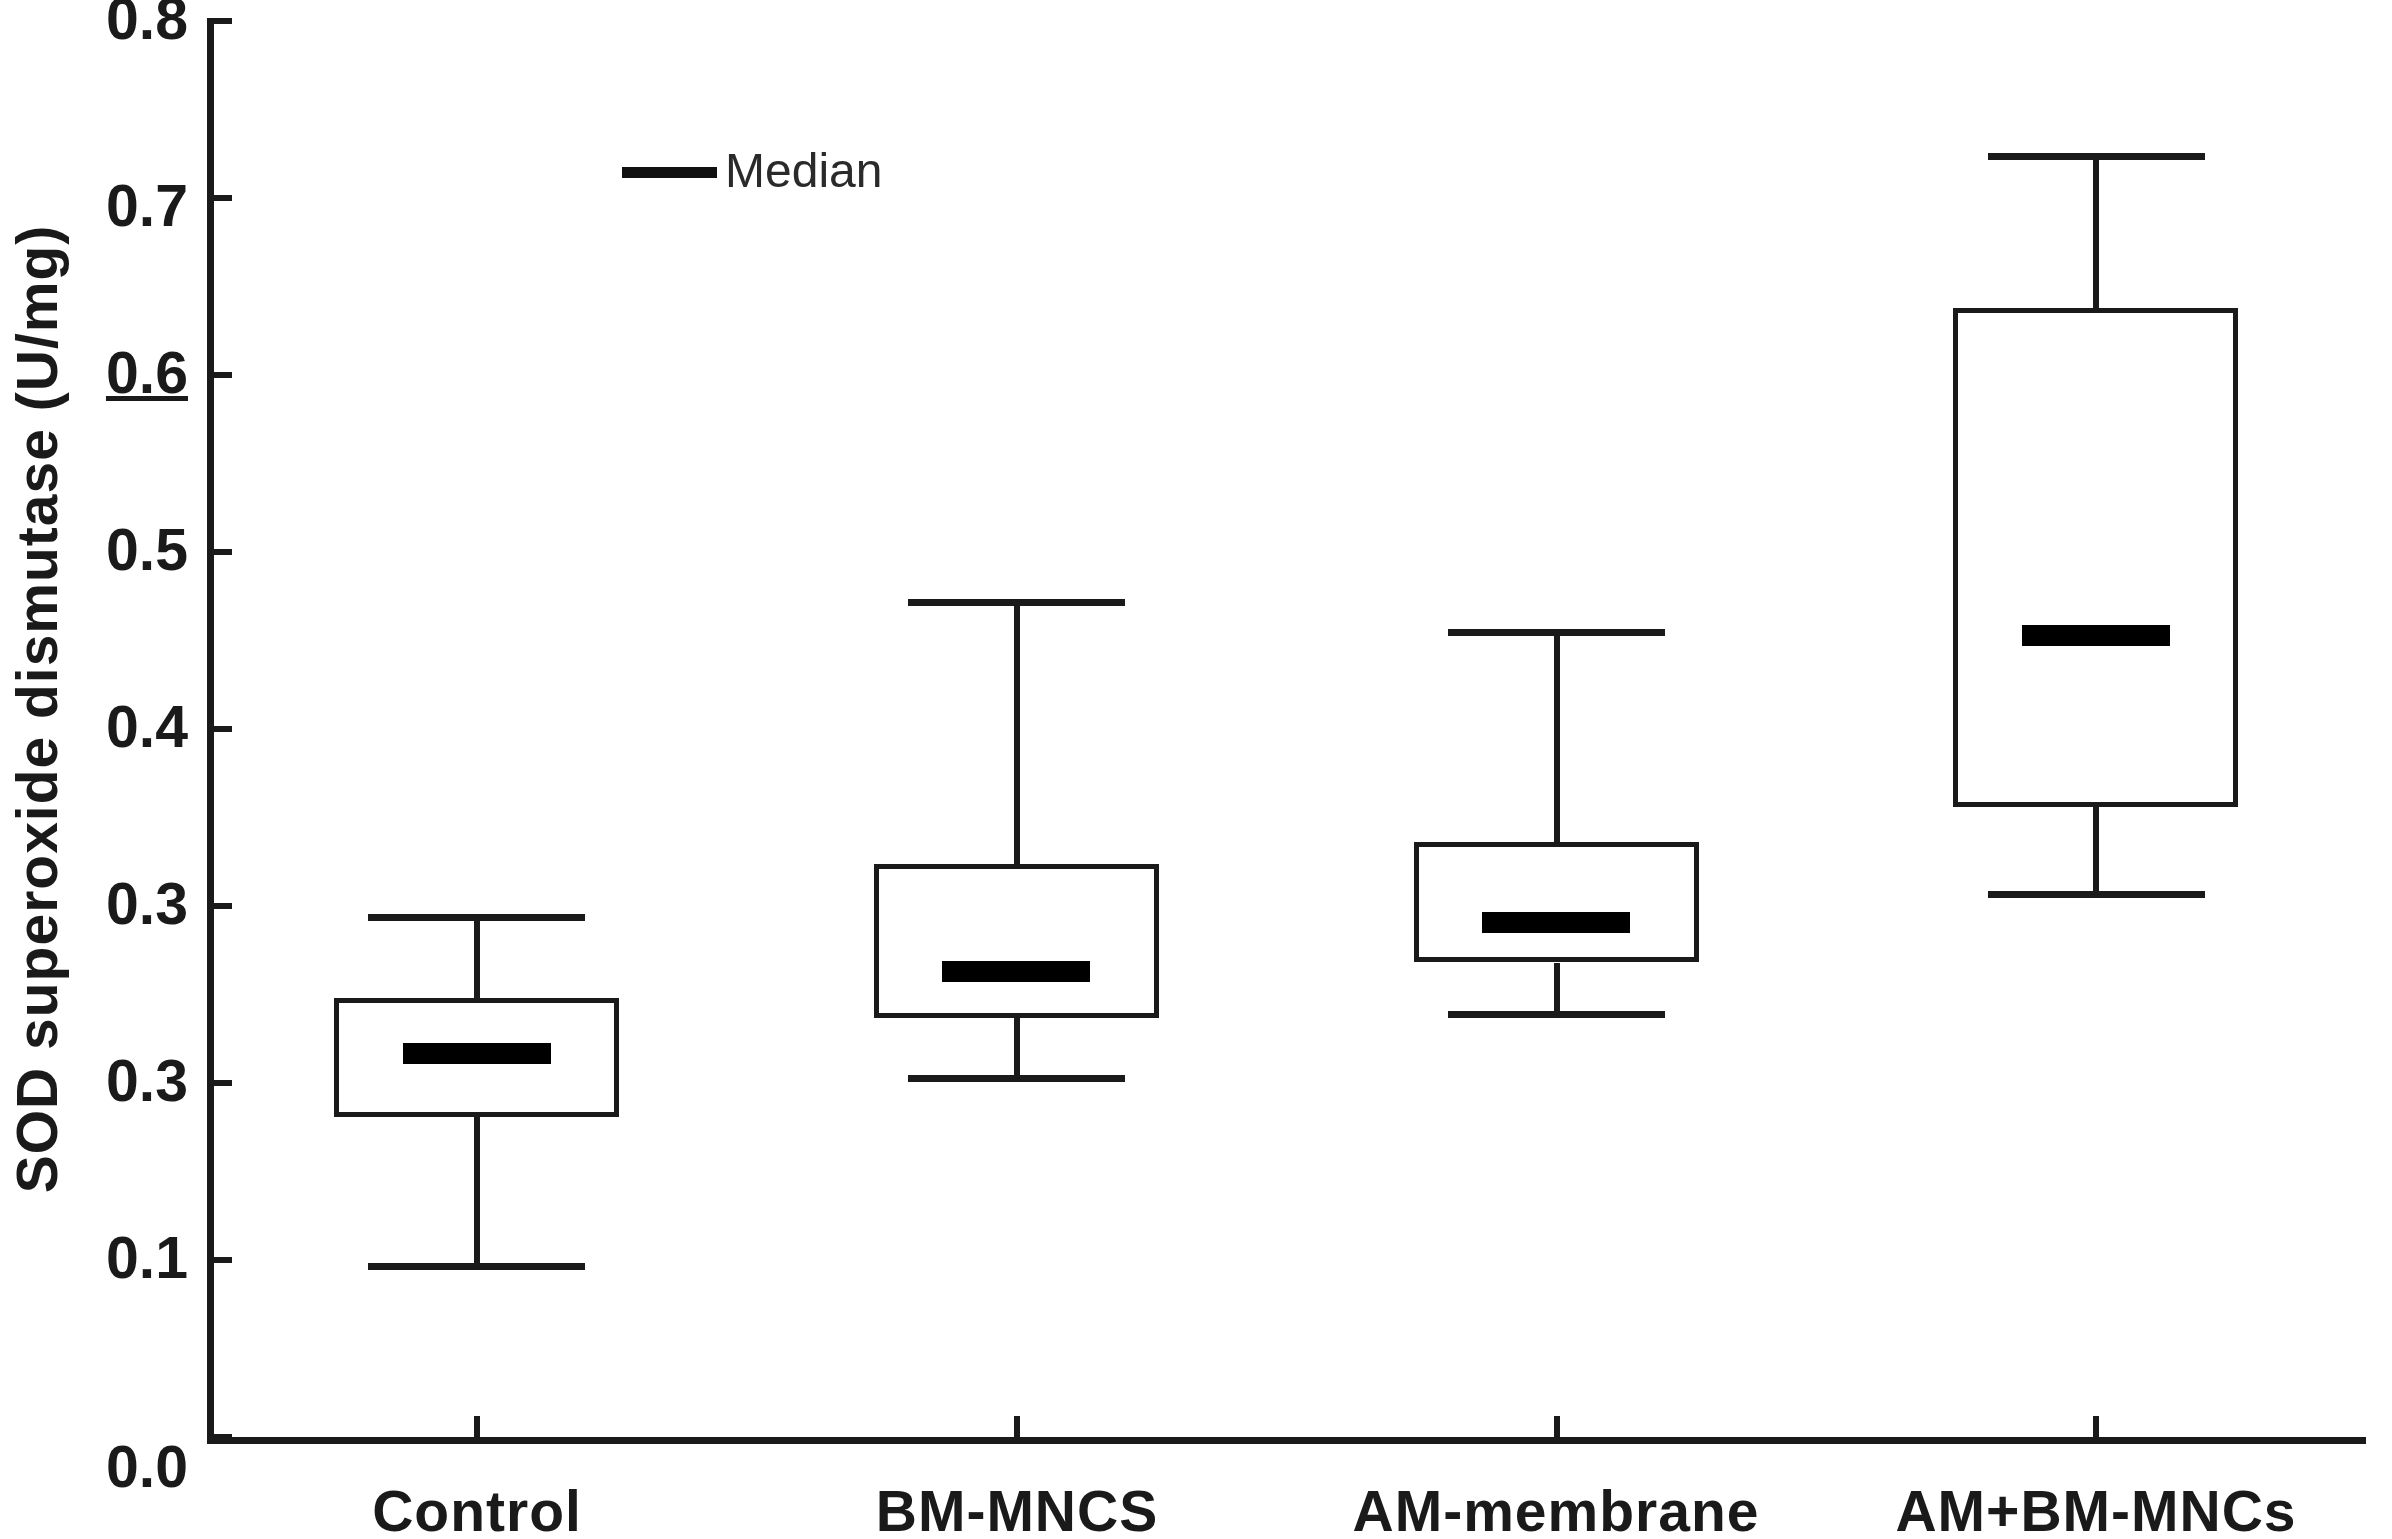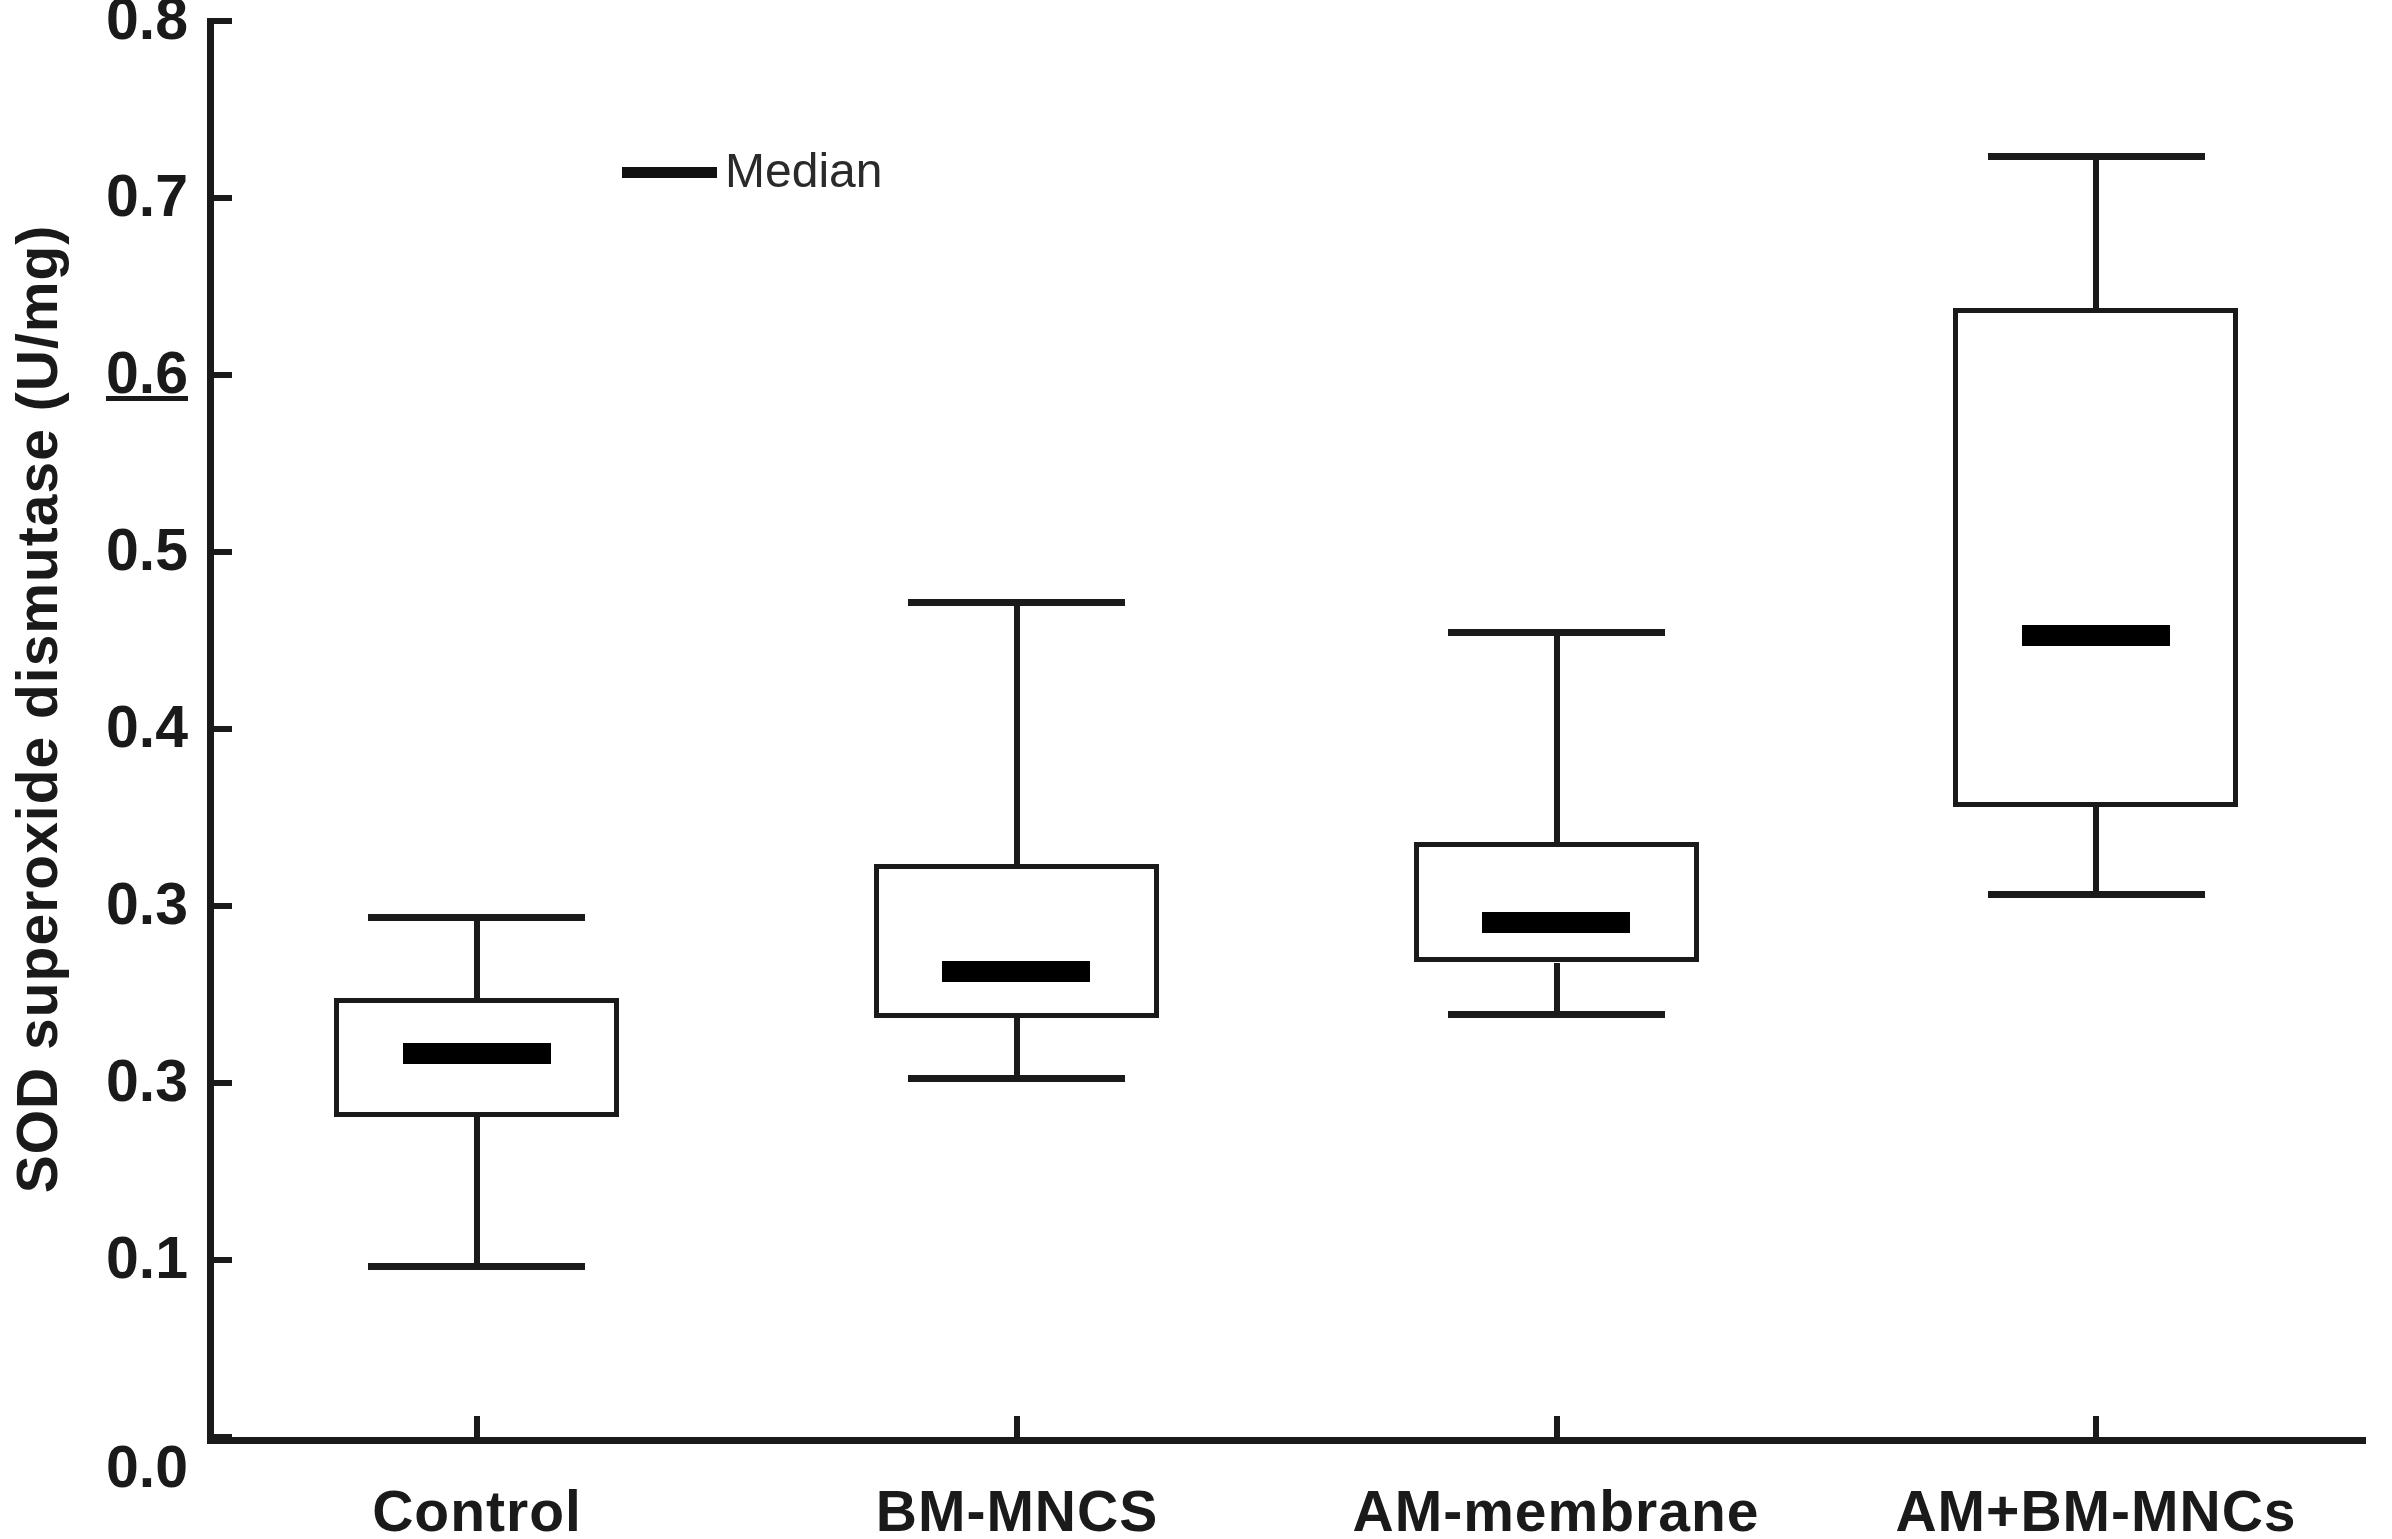--- a/index.html
+++ b/index.html
@@ -231,21 +231,21 @@
         <div class="ytick" style="top: 351px;"></div>
         <div class="ytick" style="top: 528px;"></div>
         <div class="ytick" style="top: 705px;"></div>
         <div class="ytick" style="top: 882px;"></div>
         <div class="ytick" style="top: 1059px;"></div>
         <div class="ytick" style="top: 1236px;"></div>
         <div class="ytick" style="top: 1413px;"></div>
       </div>
     <div id="ytick-labels">
         <div class="ytick-label" style="top: -31px;">0.8</div>
-        <div class="ytick-label" style="top: 146px;">0.7</div>
+        <div class="ytick-label" style="top: 156px;">0.7</div>
         <div class="ytick-label" style="top: 323px; text-decoration: underline;">0.6</div>
         <div class="ytick-label" style="top: 500px;">0.5</div>
         <div class="ytick-label" style="top: 677px;">0.4</div>
         <div class="ytick-label" style="top: 854px;">0.3</div>
         <div class="ytick-label" style="top: 1031px;">0.3</div>
         <div class="ytick-label" style="top: 1208px;">0.1</div>
         <div class="ytick-label" style="top: 1417px;">0.0</div>
       </div>
 
     <div id="xtick-group">

